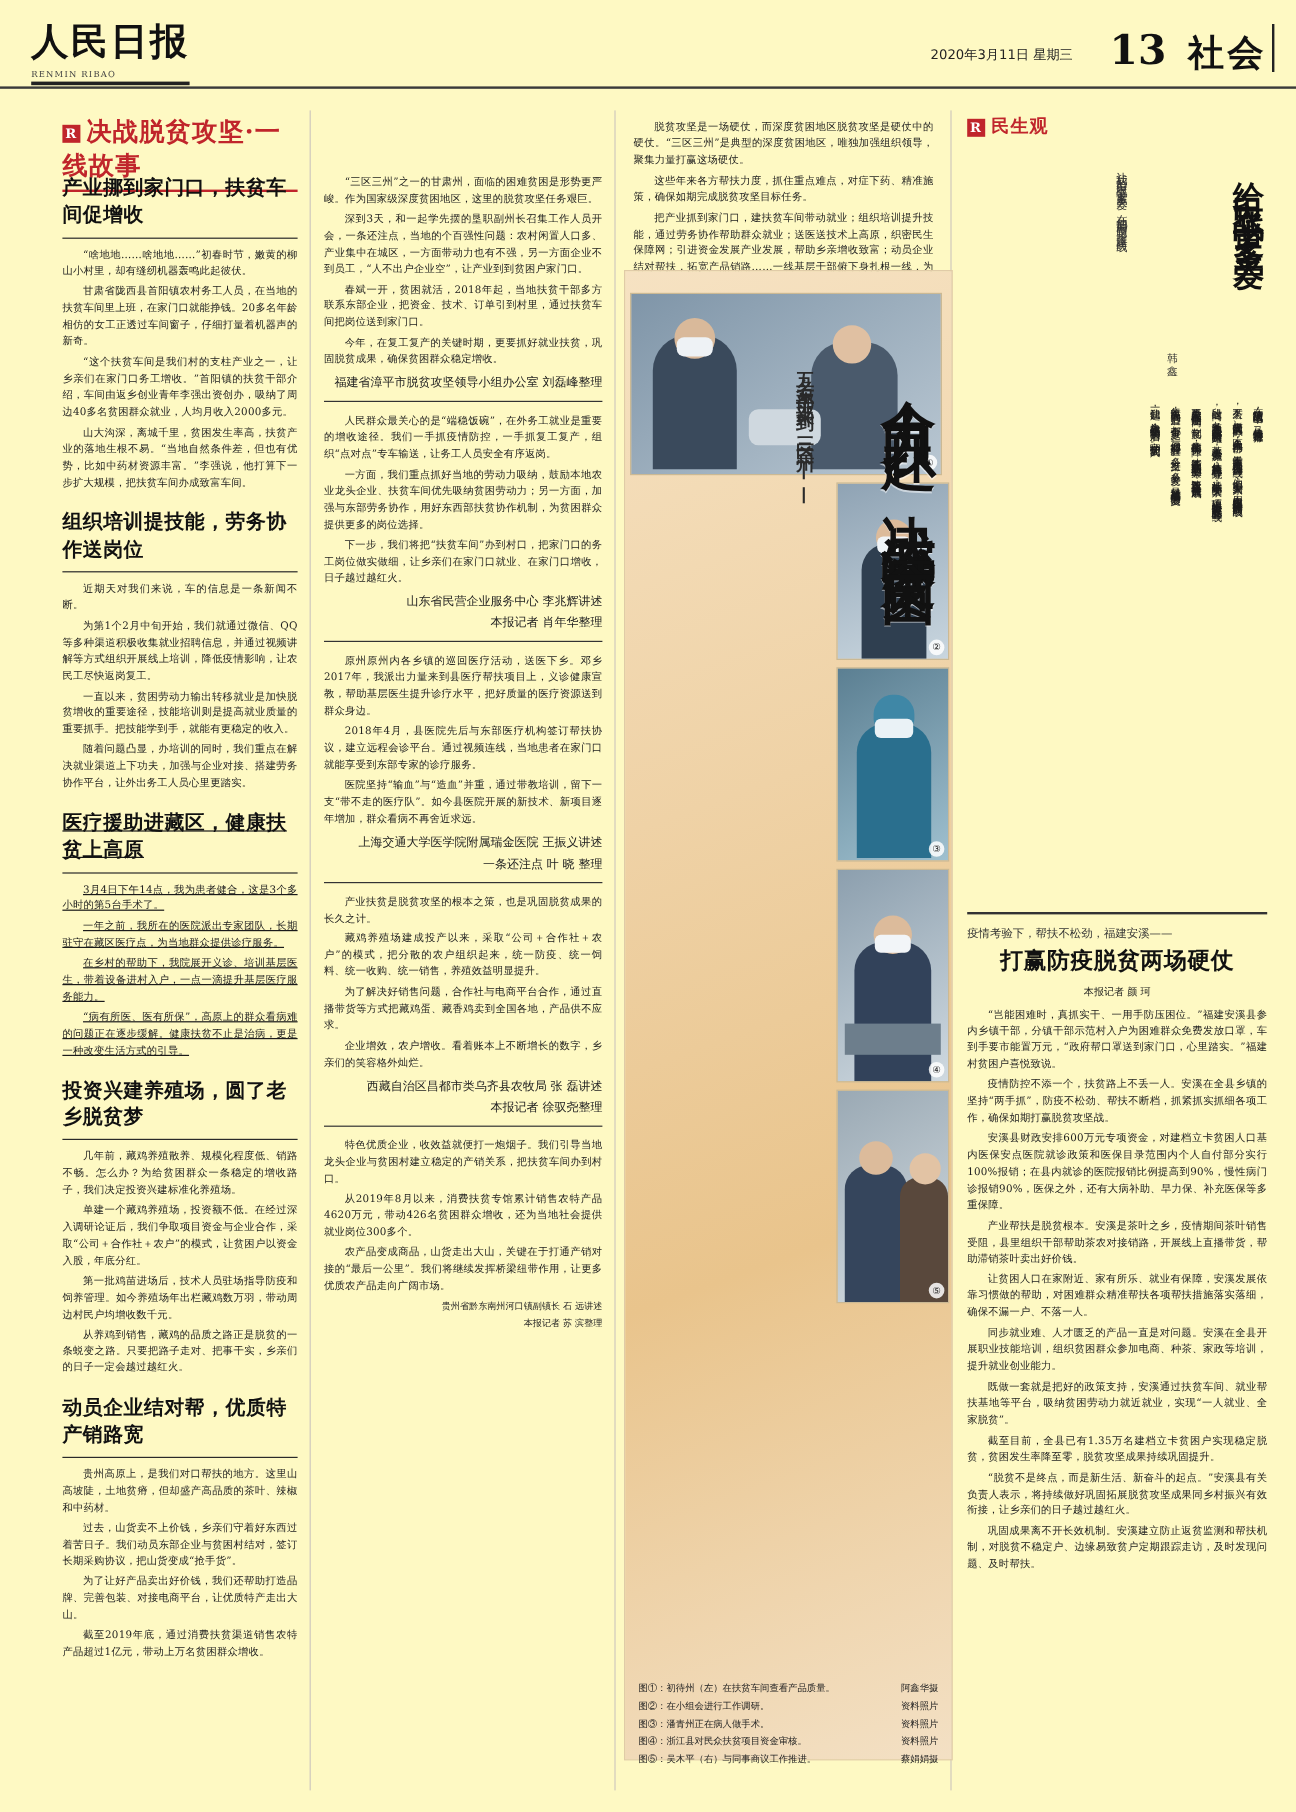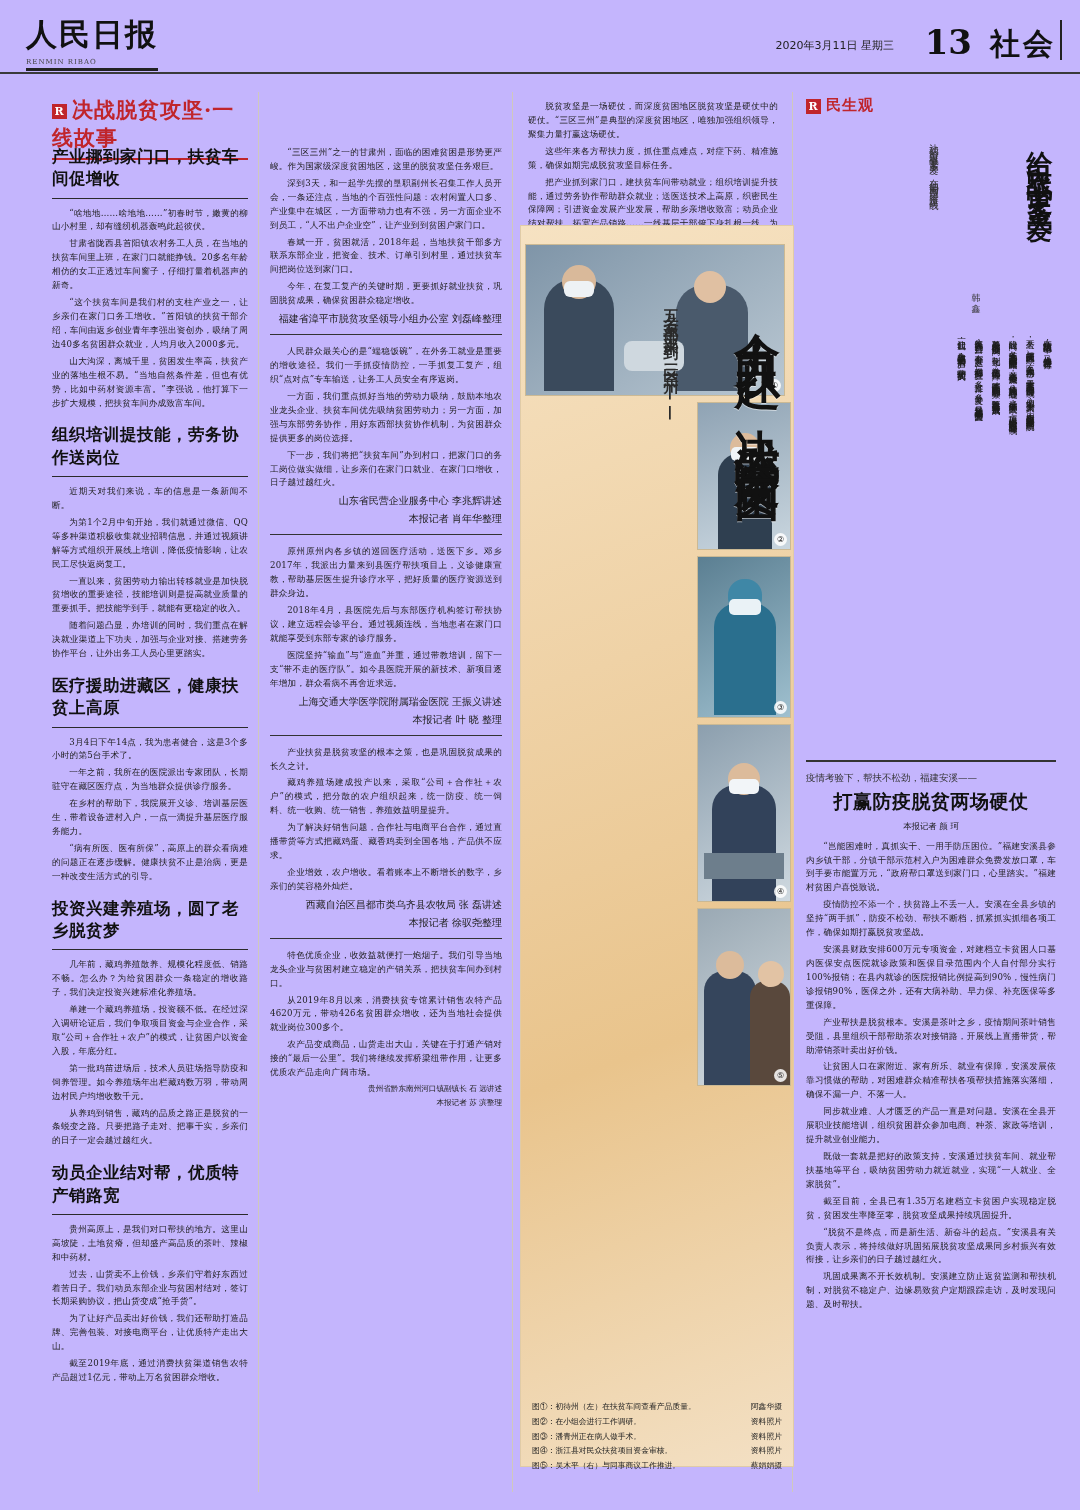--- a/index.html
+++ b/index.html
@@ -6,21 +6,21 @@
   body{
     width:1080px;height:1510px;
     background:#f2efe9;
     font-family:"DejaVu Sans","Liberation Sans",sans-serif;
     color:#1a1a1a;
     overflow:hidden;
     position:relative;
   }
   .page{
     position:absolute;left:0;top:0;width:1080px;height:1510px;
-    background:#c4b5fd;
+    background:#fef9c3;
   }
   
   .masthead{
     position:absolute;left:0;top:0;width:1080px;height:72px;
     border-bottom:2px solid #3a3a3a;
   }
   .logo{
     position:absolute;left:26px;top:14px;
     font-family:"DejaVu Serif","Liberation Serif",serif;
     font-size:31px;font-weight:bold;color:#111;letter-spacing:2px;
@@ -201,21 +201,21 @@
       <div class="art-title">组织培训提技能，劳务协作送岗位</div>
       <div class="art-rule"></div>
       <div class="body-cn">
         <p>近期天对我们来说，车的信息是一条新闻不断。</p>
         <p>为第1个2月中旬开始，我们就通过微信、QQ等多种渠道积极收集就业招聘信息，并通过视频讲解等方式组织开展线上培训，降低疫情影响，让农民工尽快返岗复工。</p>
         <p>一直以来，贫困劳动力输出转移就业是加快脱贫增收的重要途径，技能培训则是提高就业质量的重要抓手。把技能学到手，就能有更稳定的收入。</p>
         <p>随着问题凸显，办培训的同时，我们重点在解决就业渠道上下功夫，加强与企业对接、搭建劳务协作平台，让外出务工人员心里更踏实。</p>
       </div>
     </div>
 
-    <div style="margin-top:14px;">
+    <div style="margin-top:14px;text-decoration:underline;">
       <div class="art-title">医疗援助进藏区，健康扶贫上高原</div>
       <div class="art-rule"></div>
       <div class="body-cn">
         <p>3月4日下午14点，我为患者健合，这是3个多小时的第5台手术了。</p>
         <p>一年之前，我所在的医院派出专家团队，长期驻守在藏区医疗点，为当地群众提供诊疗服务。</p>
         <p>在乡村的帮助下，我院展开义诊、培训基层医生，带着设备进村入户，一点一滴提升基层医疗服务能力。</p>
         <p>“病有所医、医有所保”，高原上的群众看病难的问题正在逐步缓解。健康扶贫不止是治病，更是一种改变生活方式的引导。</p>
       </div>
     </div>
 
@@ -260,21 +260,21 @@
     <div class="byline">山东省民营企业服务中心 李兆辉讲述</div>
     <div class="byline">本报记者 肖年华整理</div>
     <div class="hr-thin" style="margin:8px 0 10px 0;"></div>
 
     <div class="body-cn">
       <p>原州原州内各乡镇的巡回医疗活动，送医下乡。邓乡2017年，我派出力量来到县医疗帮扶项目上，义诊健康宣教，帮助基层医生提升诊疗水平，把好质量的医疗资源送到群众身边。</p>
       <p>2018年4月，县医院先后与东部医疗机构签订帮扶协议，建立远程会诊平台。通过视频连线，当地患者在家门口就能享受到东部专家的诊疗服务。</p>
       <p>医院坚持“输血”与“造血”并重，通过带教培训，留下一支“带不走的医疗队”。如今县医院开展的新技术、新项目逐年增加，群众看病不再舍近求远。</p>
     </div>
     <div class="byline">上海交通大学医学院附属瑞金医院 王振义讲述</div>
-    <div class="byline">本报记者 叶 晓 整理</div>
+    <div class="byline">一条还注点 叶 晓 整理</div>
     <div class="hr-thin" style="margin:8px 0 10px 0;"></div>
 
     <div class="body-cn">
       <p>产业扶贫是脱贫攻坚的根本之策，也是巩固脱贫成果的长久之计。</p>
       <p>藏鸡养殖场建成投产以来，采取“公司＋合作社＋农户”的模式，把分散的农户组织起来，统一防疫、统一饲料、统一收购、统一销售，养殖效益明显提升。</p>
       <p>为了解决好销售问题，合作社与电商平台合作，通过直播带货等方式把藏鸡蛋、藏香鸡卖到全国各地，产品供不应求。</p>
       <p>企业增效，农户增收。看着账本上不断增长的数字，乡亲们的笑容格外灿烂。</p>
     </div>
     <div class="byline">西藏自治区昌都市类乌齐县农牧局 张 磊讲述</div>
     <div class="byline">本报记者 徐驭尧整理</div>

